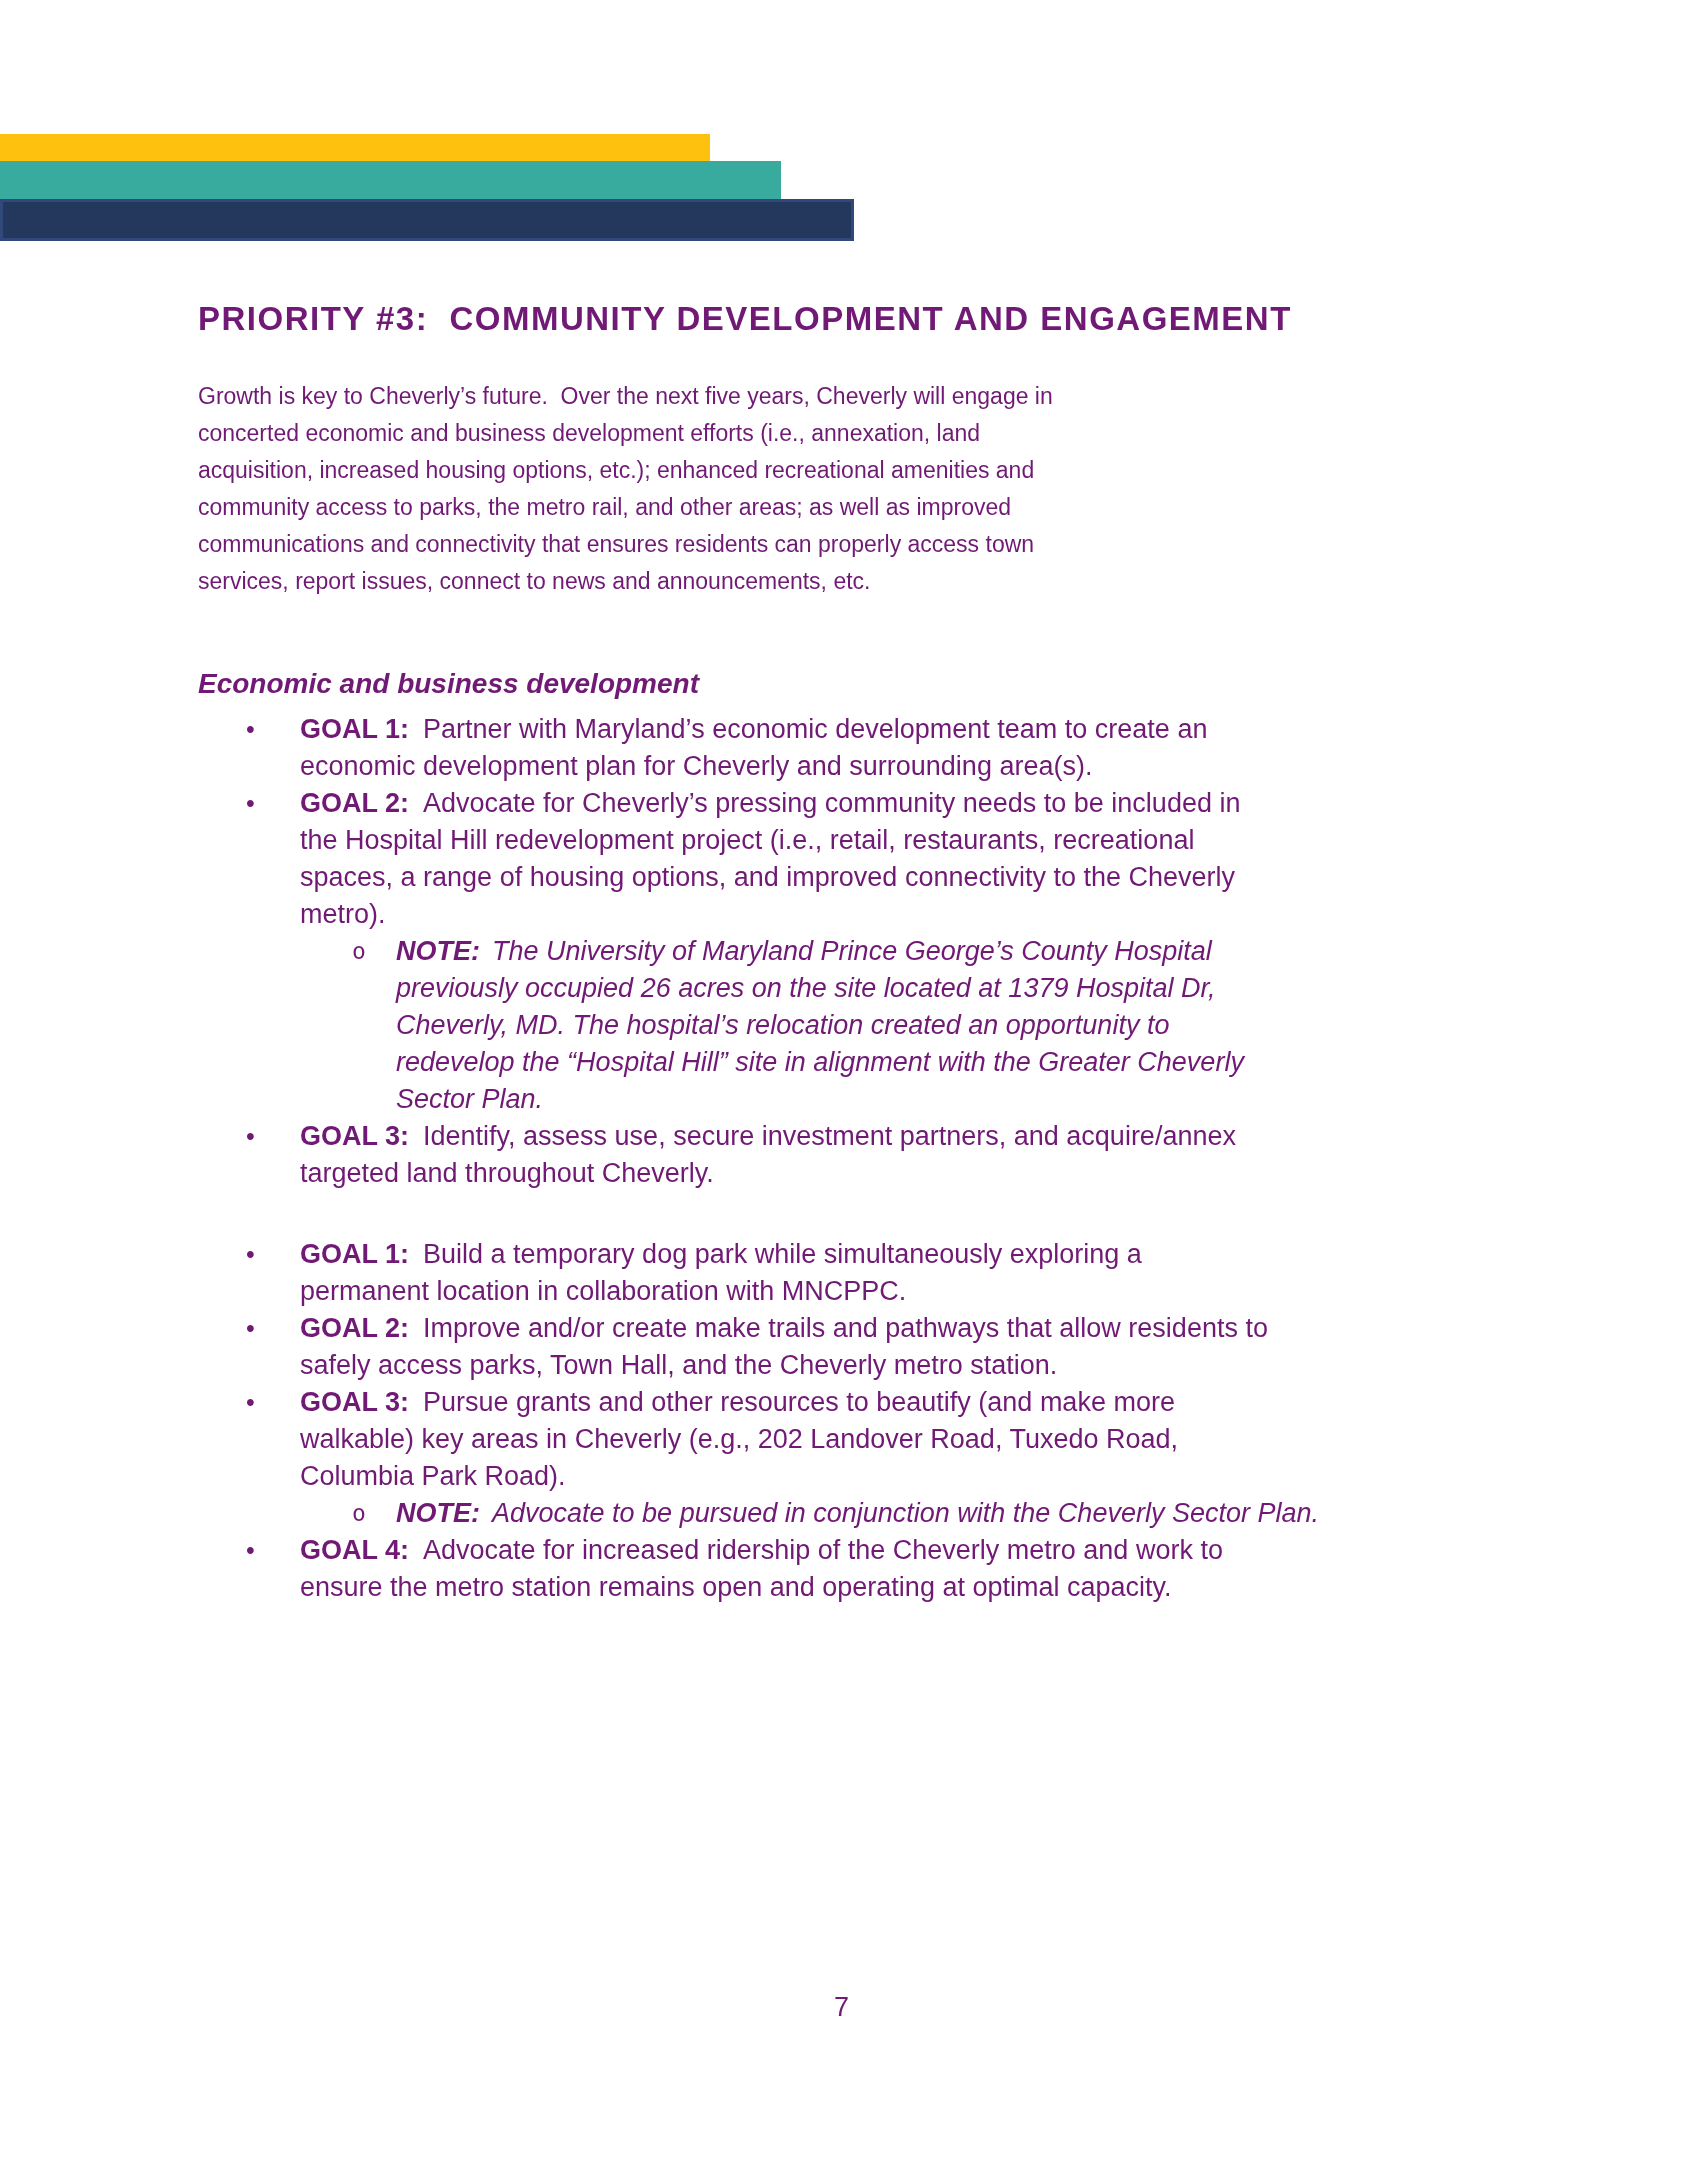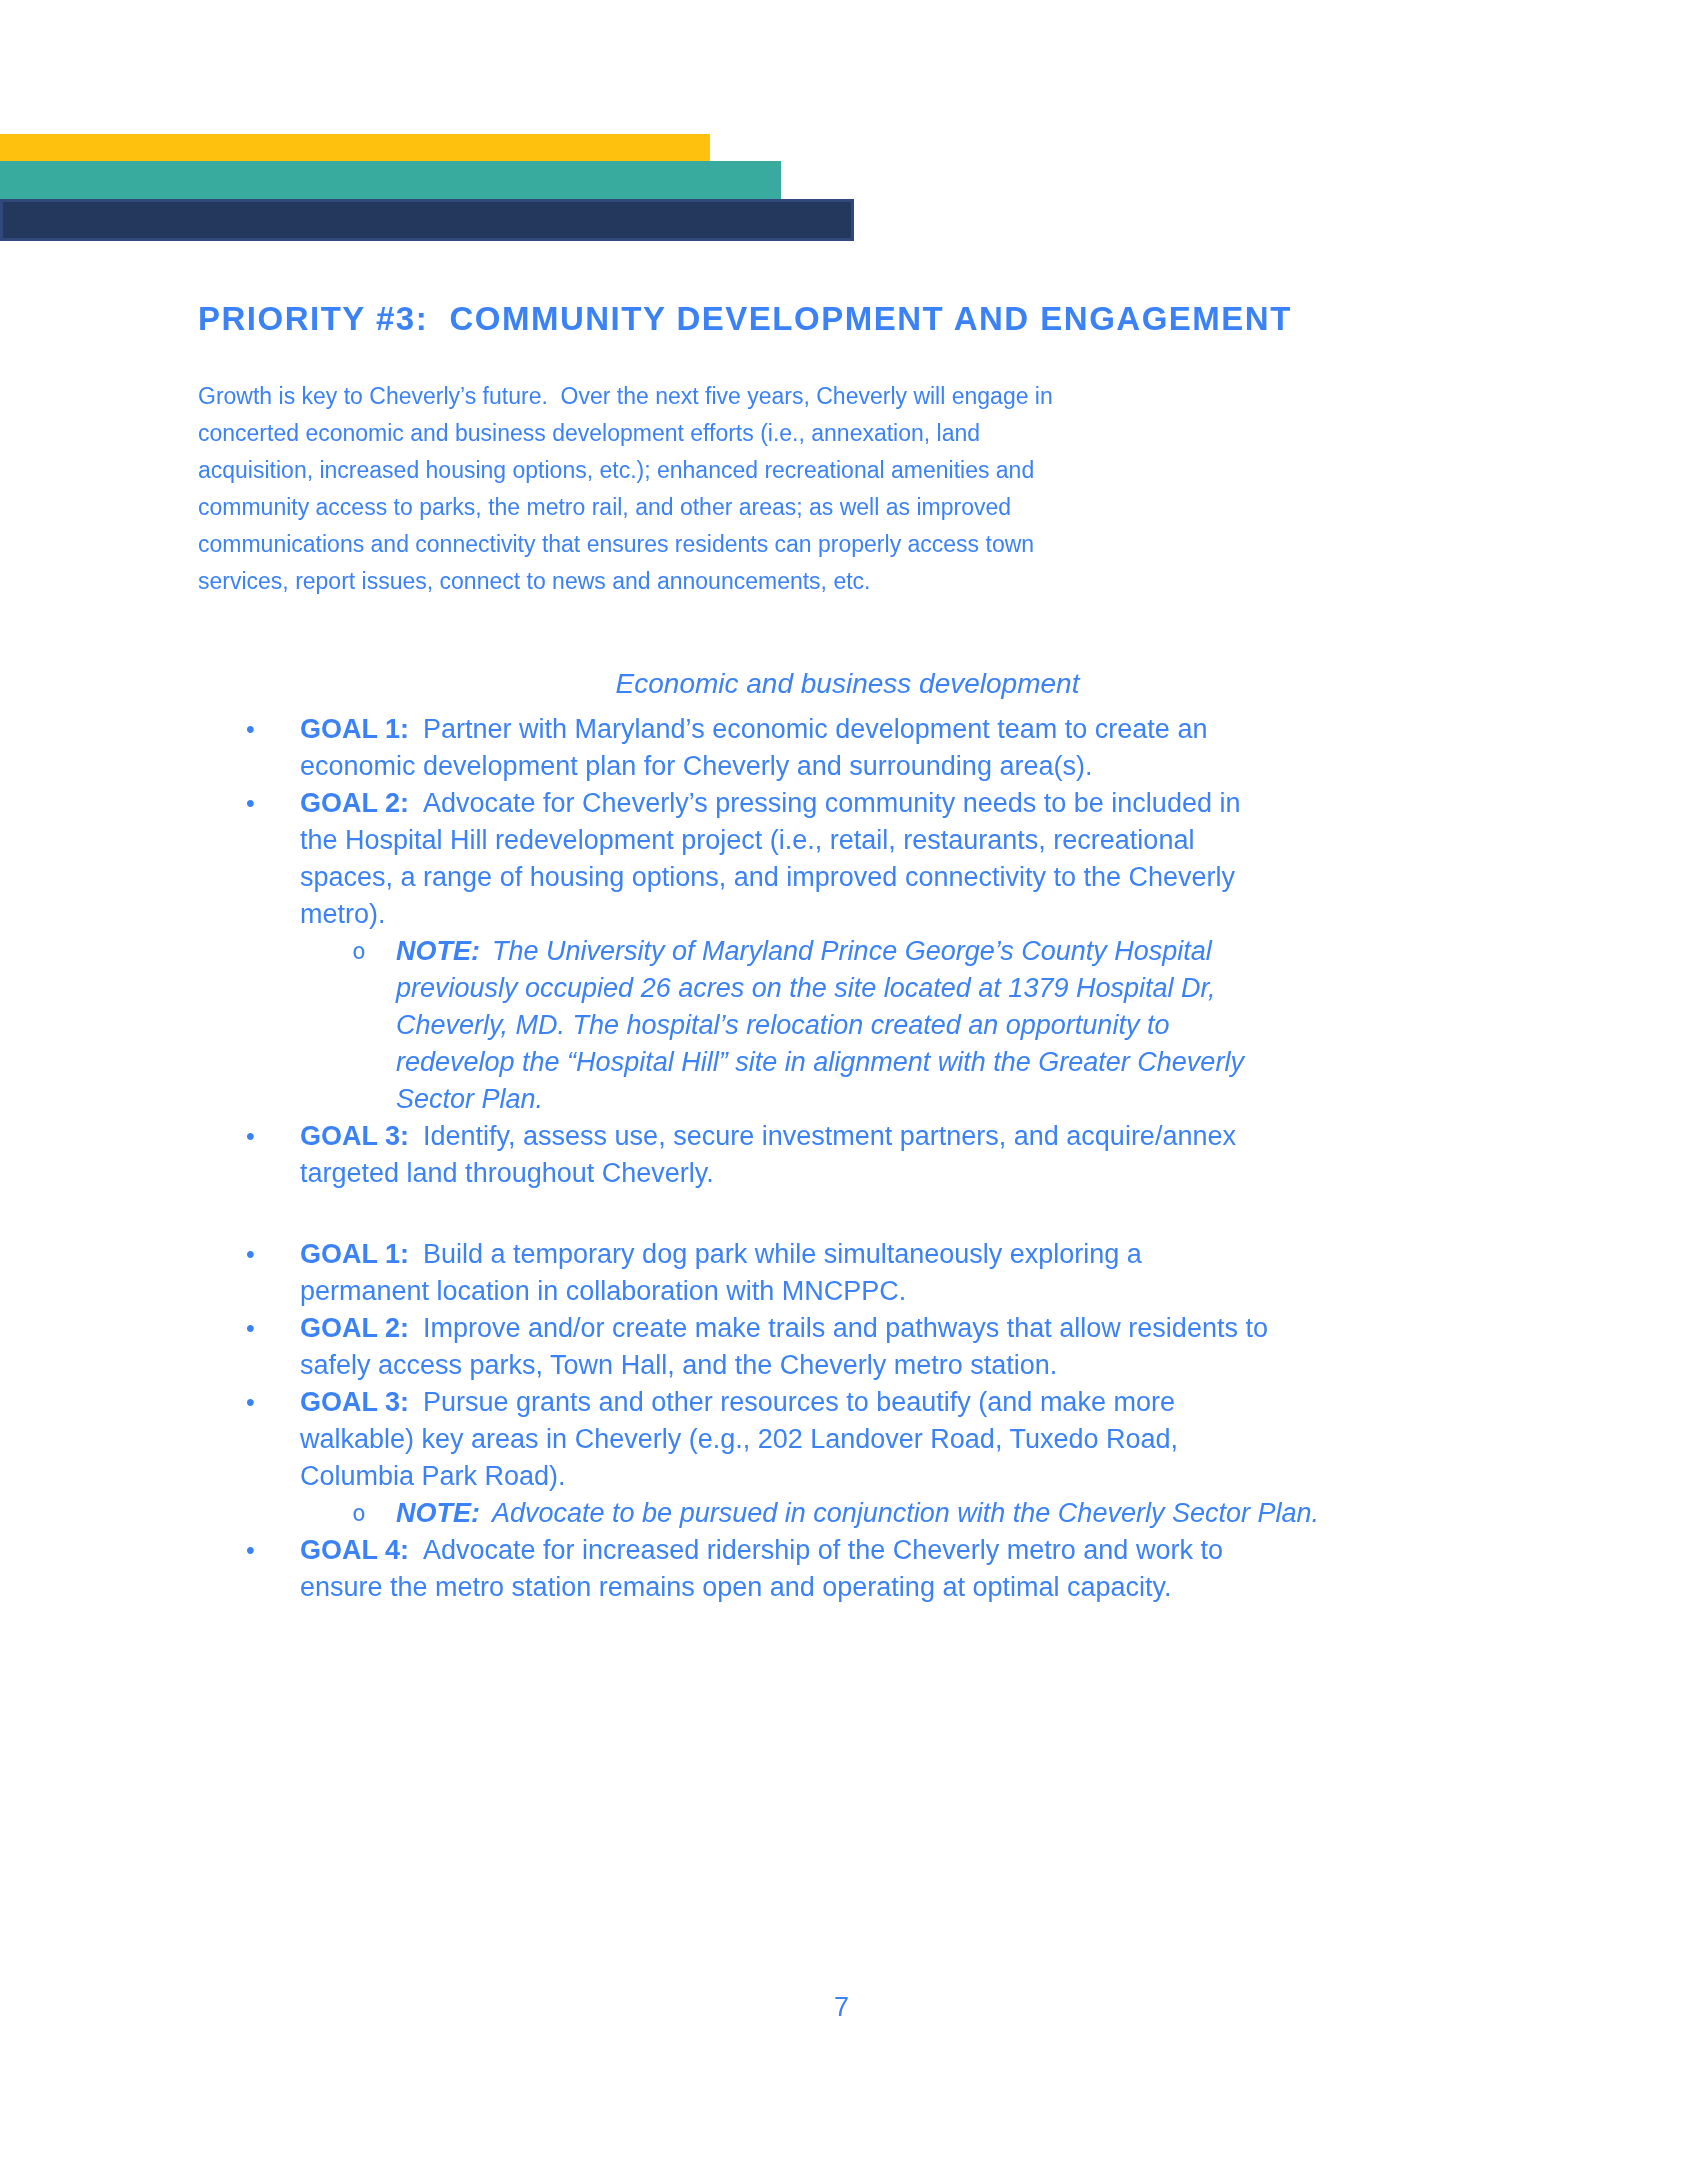--- a/index.html
+++ b/index.html
@@ -1,26 +1,26 @@
 <!DOCTYPE html>
 <html><head>
 <meta charset="utf-8">
 <style>
   html,body{margin:0;padding:0;background:#ffffff;}
   .page{position:relative;width:1683px;height:2178px;background:#ffffff;overflow:hidden;
-        font-family:"Liberation Sans",sans-serif;color:#3b82f6;border-radius:14px;}
+        font-family:"Liberation Sans",sans-serif;color:#701a75;border-radius:14px;}
   .bar{position:absolute;left:0;}
   .bar-yellow{top:134px;width:710px;height:29px;}
   .bar-teal{top:161px;width:781px;height:38px;}
   .bar-navy{top:199px;width:854px;height:42px;border:3px solid;box-sizing:border-box;}
   .content{position:absolute;left:198px;top:0;width:1299px;padding-top:297px;}
   .page-title{font-size:33px;font-weight:700;letter-spacing:1.5px;line-height:44px;white-space:pre-wrap;}
   .intro{margin-top:37px;font-size:23px;line-height:37px;}
   .pre{white-space:pre-wrap;}
-  .section-heading{font-size:28px;font-weight:400;font-style:italic;line-height:37px;margin-bottom:9px;text-align:center;}
+  .section-heading{font-size:28px;font-weight:700;font-style:italic;line-height:37px;margin-bottom:9px;}
   .section-economic{margin-top:65px;}
   .section-recreational{margin-top:44px;}
   .goal{display:flex;align-items:flex-start;font-size:27px;line-height:37px;}
   .bullet-l1{flex:none;width:54px;margin-left:48px;font-size:25px;}
   .goal-body{flex:1;min-width:0;}
   .goal-label{font-weight:700;padding-right:14px;margin-top:30px;}
   .note{display:flex;align-items:flex-start;margin-left:52px;}
   .bullet-l2{flex:none;width:44px;font-family:"DejaVu Sans Mono",monospace;font-size:23px;line-height:37px;}
   .note-body{flex:1;min-width:0;font-style:italic;}
   .note-label{font-weight:700;padding-right:12px;margin-top:36px;}

